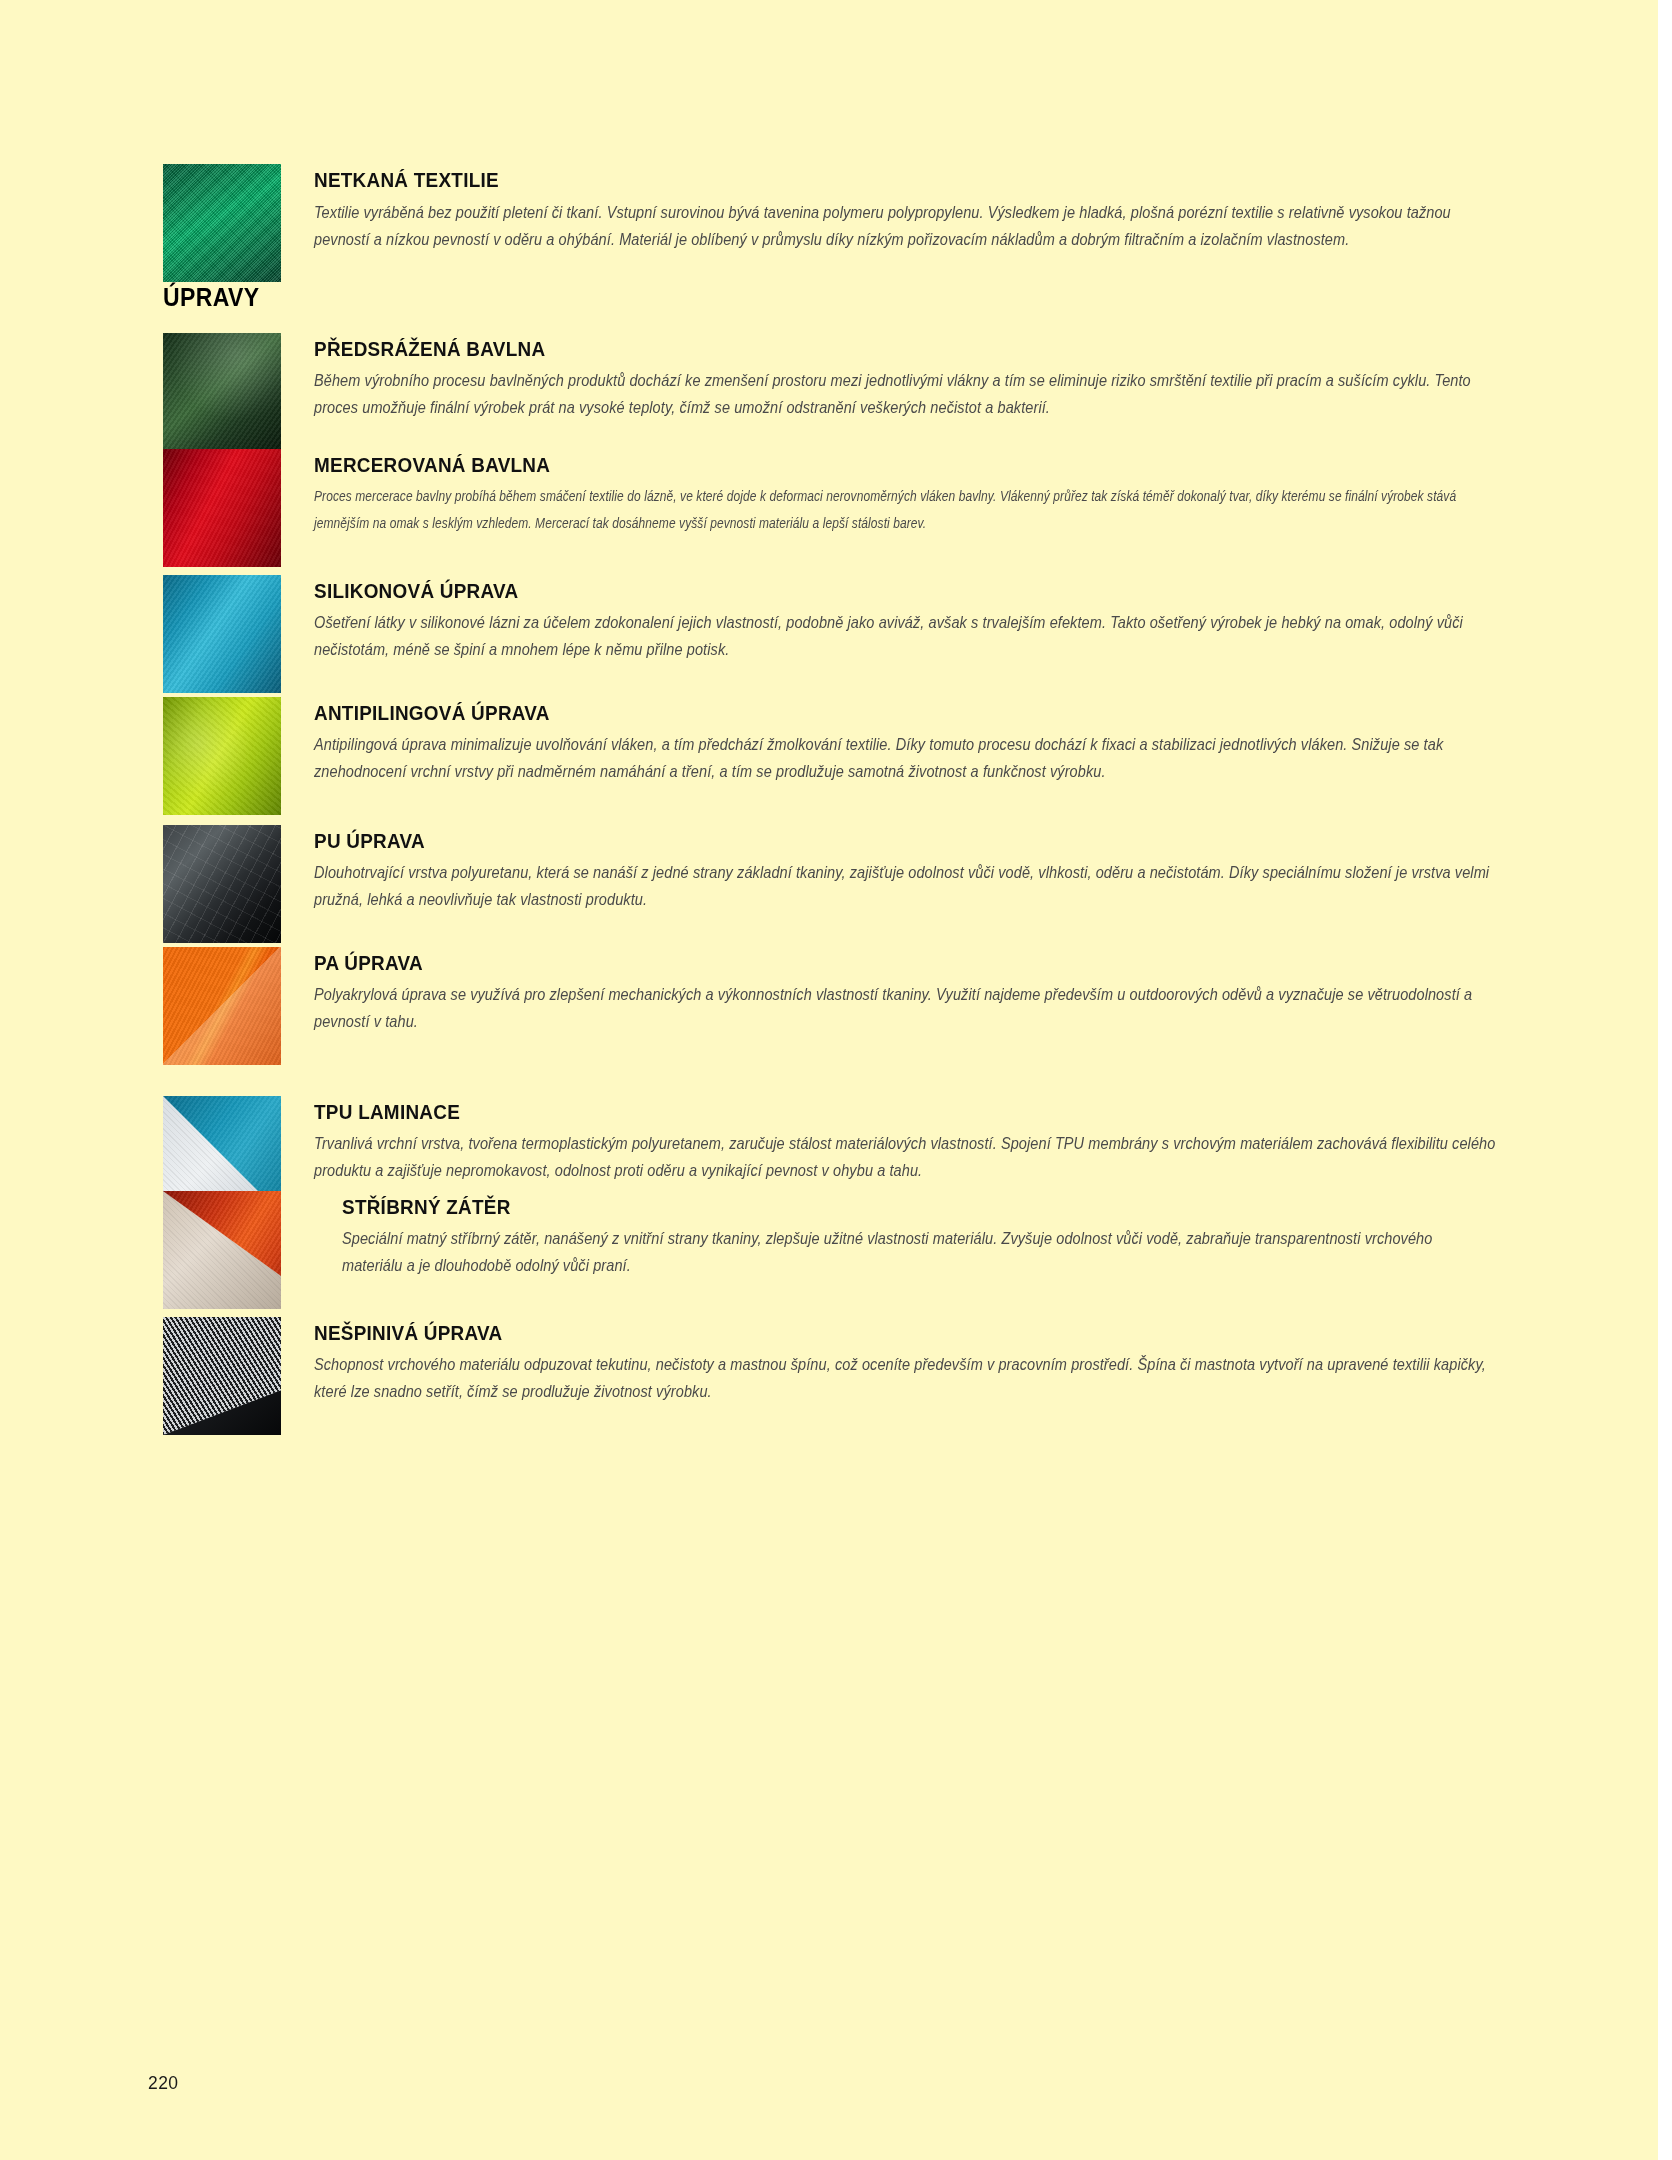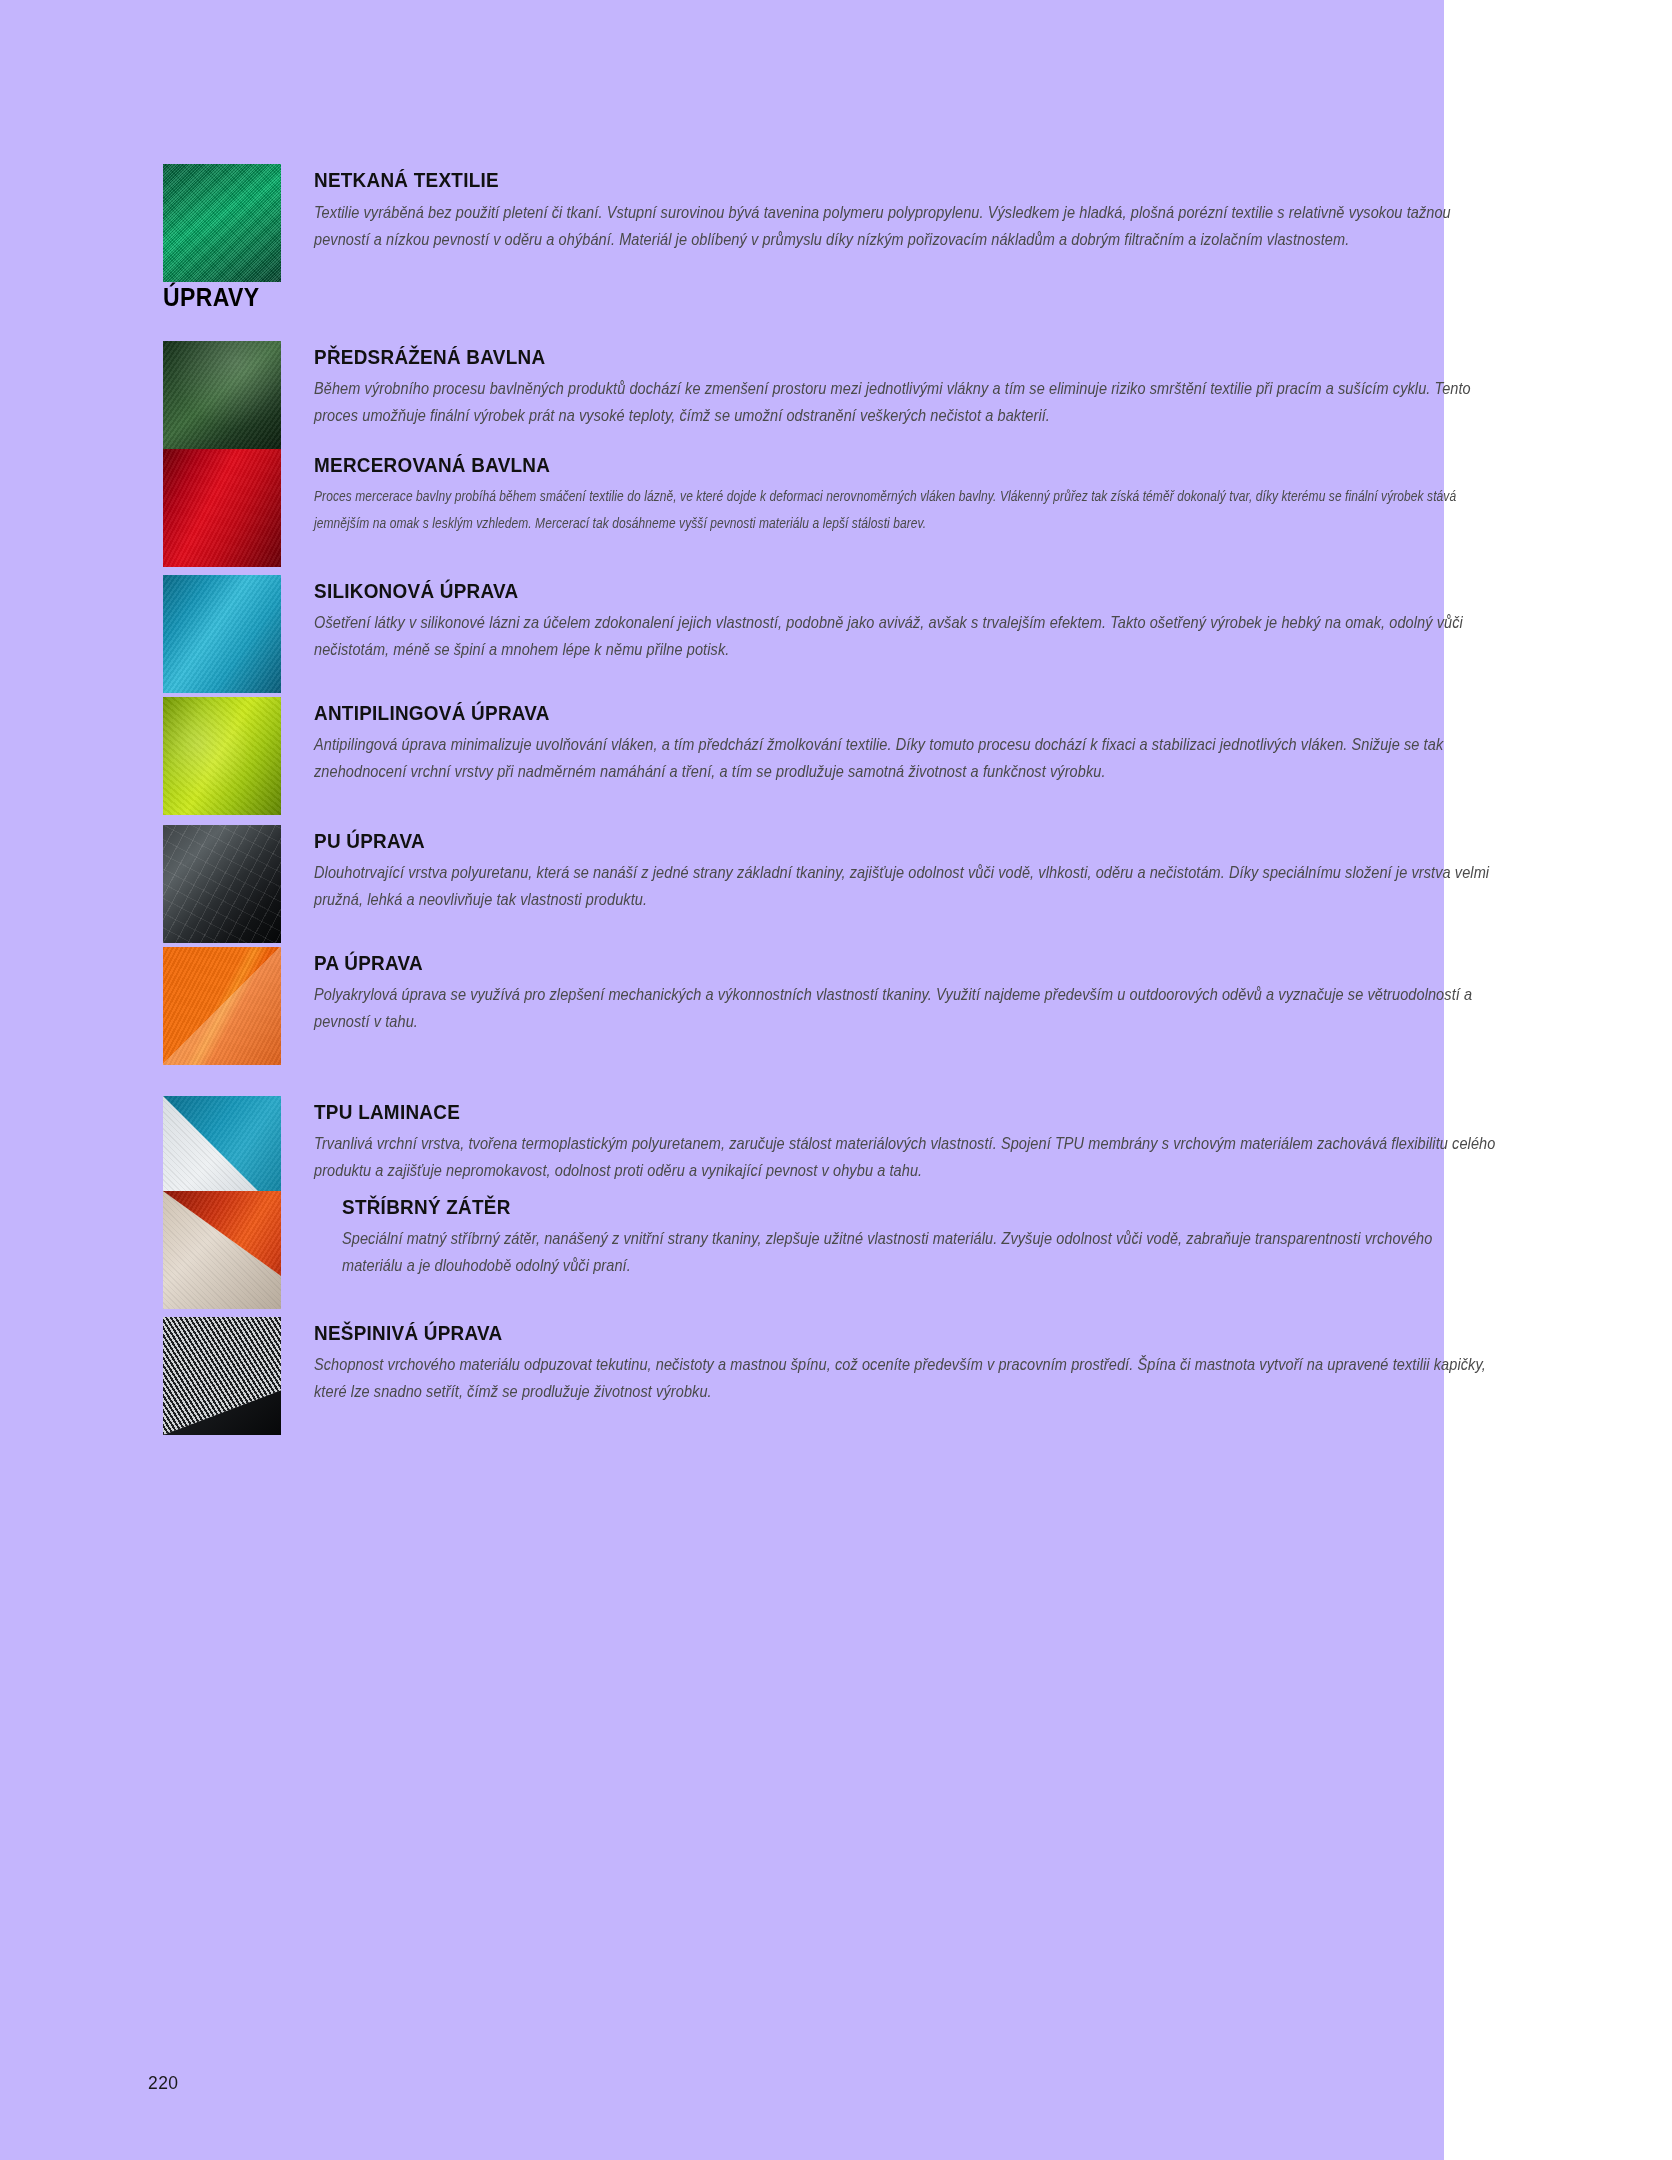--- a/index.html
+++ b/index.html
@@ -11,23 +11,23 @@
   }
 
   body {
     font-family:"Liberation Sans", sans-serif;
     position:relative;
     overflow:hidden;
   }
 
   .page {
     position:relative;
-    width:1444px;
+    width:1658px;
     height:2160px;
-    background:#c4b5fd;
+    background:#fef9c3;
   }
 
   
   .intro-row {
     position:absolute;
     left:163px;
     top:164px;
     width:1340px;
     display:flex;
     align-items:flex-start;
@@ -246,21 +246,21 @@
     </div>
     <div class="body-col">
       <h2 class="title">NETKANÁ TEXTILIE</h2>
       <p class="desc">Textilie vyráběná bez použití pletení či tkaní. Vstupní surovinou bývá tavenina polymeru polypropylenu. Výsledkem je hladká, plošná porézní textilie s relativně vysokou tažnou pevností a nízkou pevností v oděru a ohýbání. Materiál je oblíbený v průmyslu díky nízkým pořizovacím nákladům a dobrým filtračním a izolačním vlastnostem.</p>
     </div>
   </div>
 
   <div class="section-label">ÚPRAVY</div>
 
   <div class="list" id="treatments-list" style="position: absolute; height: 1160px;">
-      <div class="row" style="position: absolute; left: 0px; top: 16px; width: 1340px; justify-content: center;">
+      <div class="row" style="position: absolute; left: 0px; top: 8px; width: 1340px; justify-content: center;">
         <div class="swatch sw-dark-green">
           <div class="fx"></div>
         </div>
         <div class="body-col">
           <h2 class="title">PŘEDSRÁŽENÁ BAVLNA</h2>
           <p class="desc">Během výrobního procesu bavlněných produktů dochází ke zmenšení prostoru mezi jednotlivými vlákny a tím se eliminuje riziko smrštění textilie při pracím a sušícím cyklu. Tento proces umožňuje finální výrobek prát na vysoké teploty, čímž se umožní odstranění veškerých nečistot a bakterií.</p>
         </div>
       </div>
       <div class="row" style="position: absolute; left: 0px; top: 124px; width: 1340px;">
         <div class="swatch sw-red">

